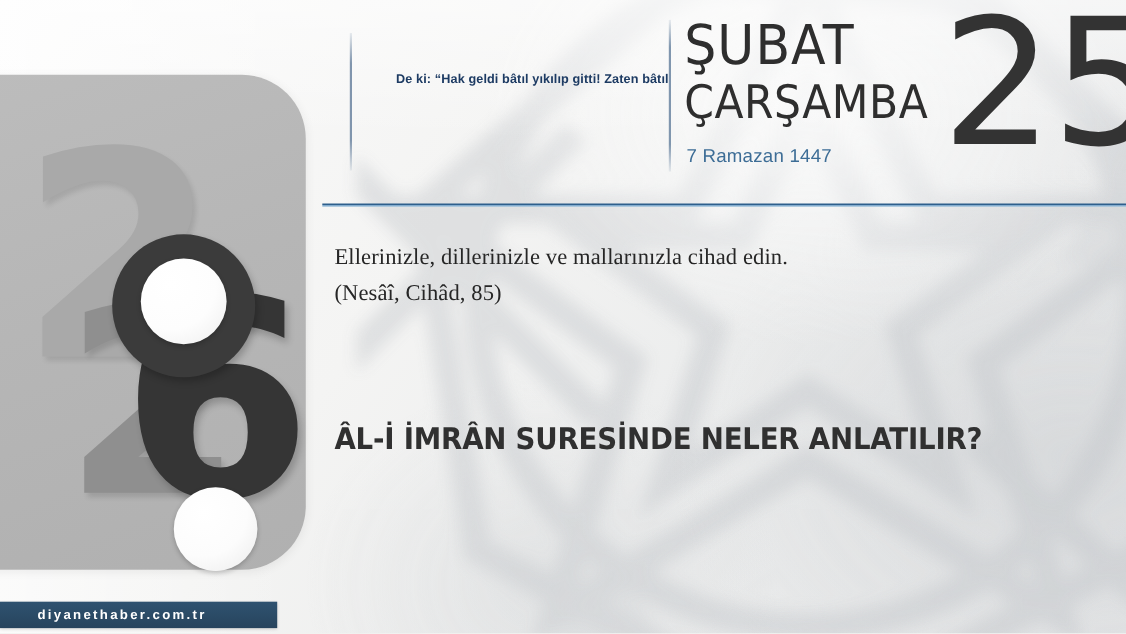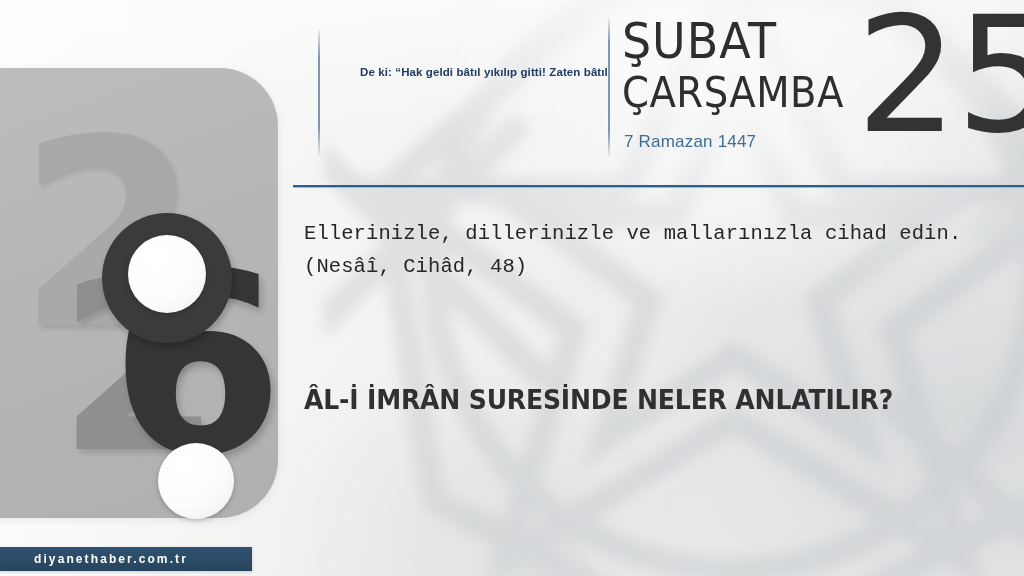--- a/index.html
+++ b/index.html
@@ -105,21 +105,21 @@
     font-size:160px;line-height:1;color:#333333;letter-spacing:-2px;
   }
 
   
   .divider{position:absolute;left:293px;top:185px;width:731px;height:3px;
     background:linear-gradient(180deg,#2e5f8c 0%,#2e5f8c 55%,#7fa9cc 56%,#a9c8de 100%);}
 
   
   .hadith{
     position:absolute;left:304px;top:218px;width:660px;
-    font-family:Liberation Mono, monospace;font-weight:400;
+    font-family:Liberation Serif, serif;font-weight:400;
     font-size:20.5px;line-height:1.6;color:#262626;letter-spacing:.1px;
   }
   .hadith .src{display:block;}
 
   
   .headline{
     position:absolute;left:304px;top:385px;width:700px;
     font-family:"DejaVu Sans",sans-serif;font-weight:700;
     font-size:27px;line-height:1.1;color:#303030;
     letter-spacing:-.2px;transform:scaleX(.93);transform-origin:left top;
@@ -180,21 +180,21 @@
   <div class="date-rule"></div>
   <div class="month">ŞUBAT</div>
   <div class="weekday">ÇARŞAMBA</div>
   <div class="hijri">7 Ramazan 1447</div>
   <div class="daynum">25</div>
 
   <div class="divider"></div>
 
   <div class="hadith">
     <span>Ellerinizle, dillerinizle ve mallarınızla cihad edin.</span>
-    <span class="src">(Nesâî, Cihâd, 48)</span>
+    <span class="src">(Nesâî, Cihâd, 85)</span>
   </div>
 
   <div class="headline">ÂL-İ İMRÂN SURESİNDE NELER ANLATILIR?</div>
 
   <div class="footer">
     <span class="url">diyanethaber.com.tr</span>
   </div>
 
 </div>
 

